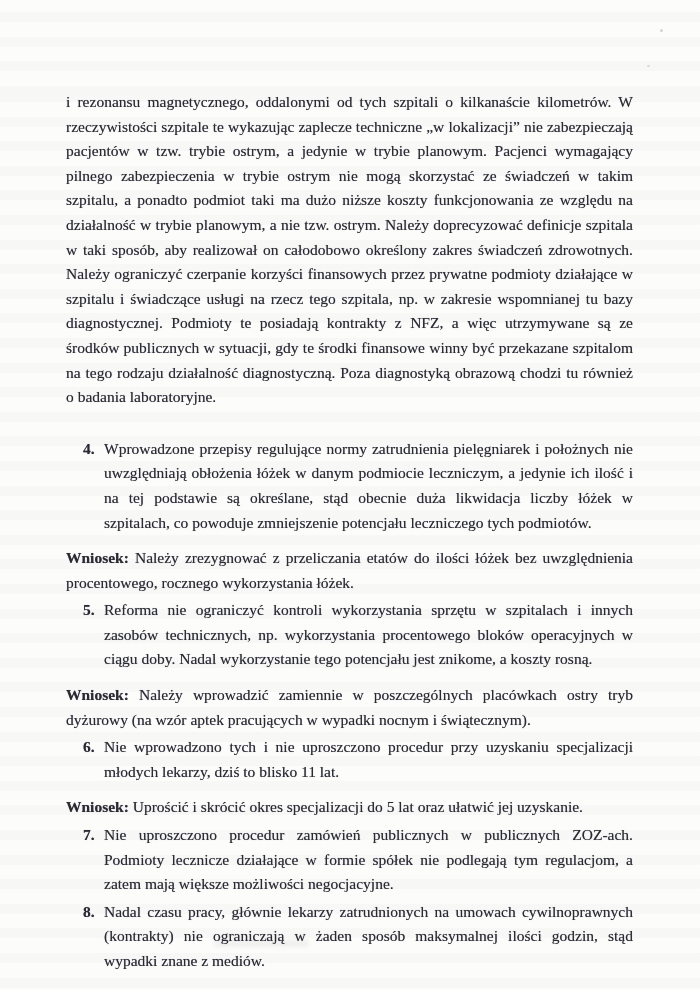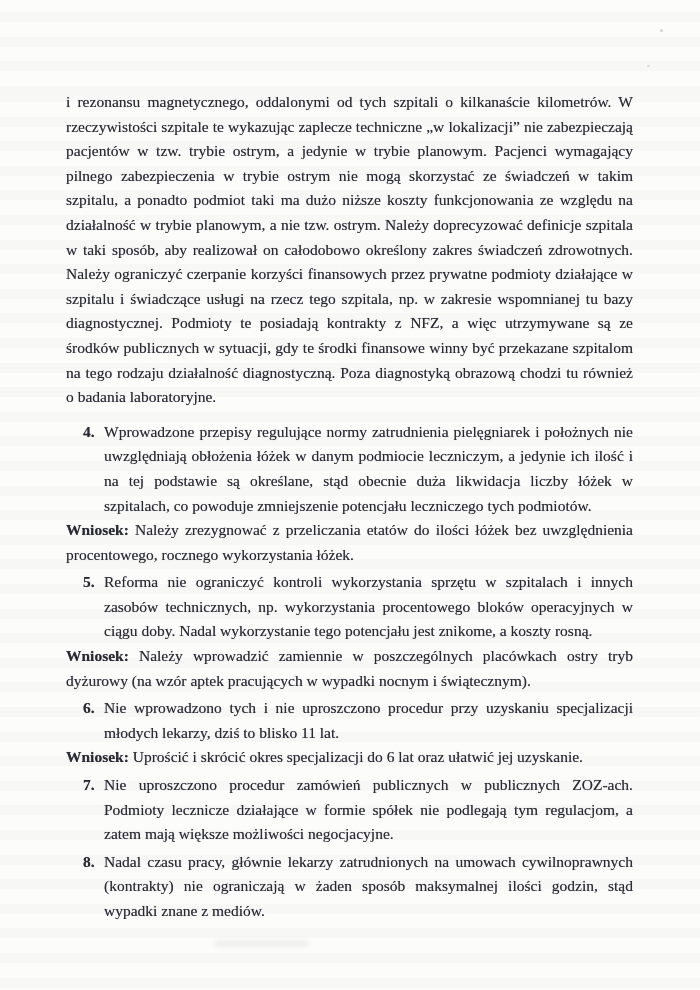--- a/index.html
+++ b/index.html
@@ -34,35 +34,35 @@
     color: #2a2a33;
     font-size: 15.5px;
     line-height: 24.6px;
     text-shadow: 0 0 0.7px rgba(42,42,60,0.55);
   }
   p {
     margin: 0;
     text-align: justify;
   }
   .intro {
-    margin-bottom: 10px;
+    margin-bottom: 27px;
   }
   .item-body {
     position: relative;
     padding-left: 38px;
     margin-top: 3px;
   }
   .item-number {
     position: absolute;
     left: 17px;
     top: 0;
     font-weight: bold;
   }
   .wniosek {
-    margin-top: 0;
+    margin-top: 11px;
   }
   .bold {
     font-weight: normal;
   }
   .wniosek-label {
     font-weight: bold;
   }
   
   .speck {
     position: absolute;
@@ -104,21 +104,21 @@
       <span class="item-number">5.</span><span>Reforma nie ograniczyć kontroli </span><span class="bold">wykorzystania sprzętu w szpitalach i innych zasobów technicznych,</span><span> np. wykorzystania procentowego bloków operacyjnych w ciągu doby. Nadal wykorzystanie tego potencjału jest znikome, a koszty rosną.</span>
     </p>
     <p class="wniosek">
       <span class="wniosek-label">Wniosek:</span><span> Należy wprowadzić zamiennie w poszczególnych placówkach ostry tryb dyżurowy (na wzór aptek pracujących w wypadki nocnym i świątecznym).</span>
     </p>
 
     <p class="item-body">
       <span class="item-number">6.</span><span>Nie wprowadzono tych i nie uproszczono procedur przy uzyskaniu </span><span class="bold">specjalizacji</span><span> młodych lekarzy, dziś to blisko 11 lat.</span>
     </p>
     <p class="wniosek">
-      <span class="wniosek-label">Wniosek:</span><span> Uprościć i skrócić okres specjalizacji do 6 lat oraz ułatwić jej uzyskanie.</span>
+      <span class="wniosek-label">Wniosek:</span><span> Uprościć i skrócić okres specjalizacji do 5 lat oraz ułatwić jej uzyskanie.</span>
     </p>
 
     <p class="item-body">
       <span class="item-number">7.</span><span>Nie uproszczono procedur zamówień publicznych w publicznych ZOZ-ach. Podmioty lecznicze działające w formie spółek nie podlegają tym regulacjom, a zatem mają większe możliwości negocjacyjne.</span><span class="bold"></span><span></span>
     </p>
 
     <p class="item-body">
       <span class="item-number">8.</span><span></span><span class="bold">Nadal czasu pracy,</span><span> głównie lekarzy zatrudnionych na umowach cywilnoprawnych (kontrakty) nie ograniczają w żaden sposób maksymalnej ilości godzin, stąd wypadki znane z mediów.</span>
     </p>
 

